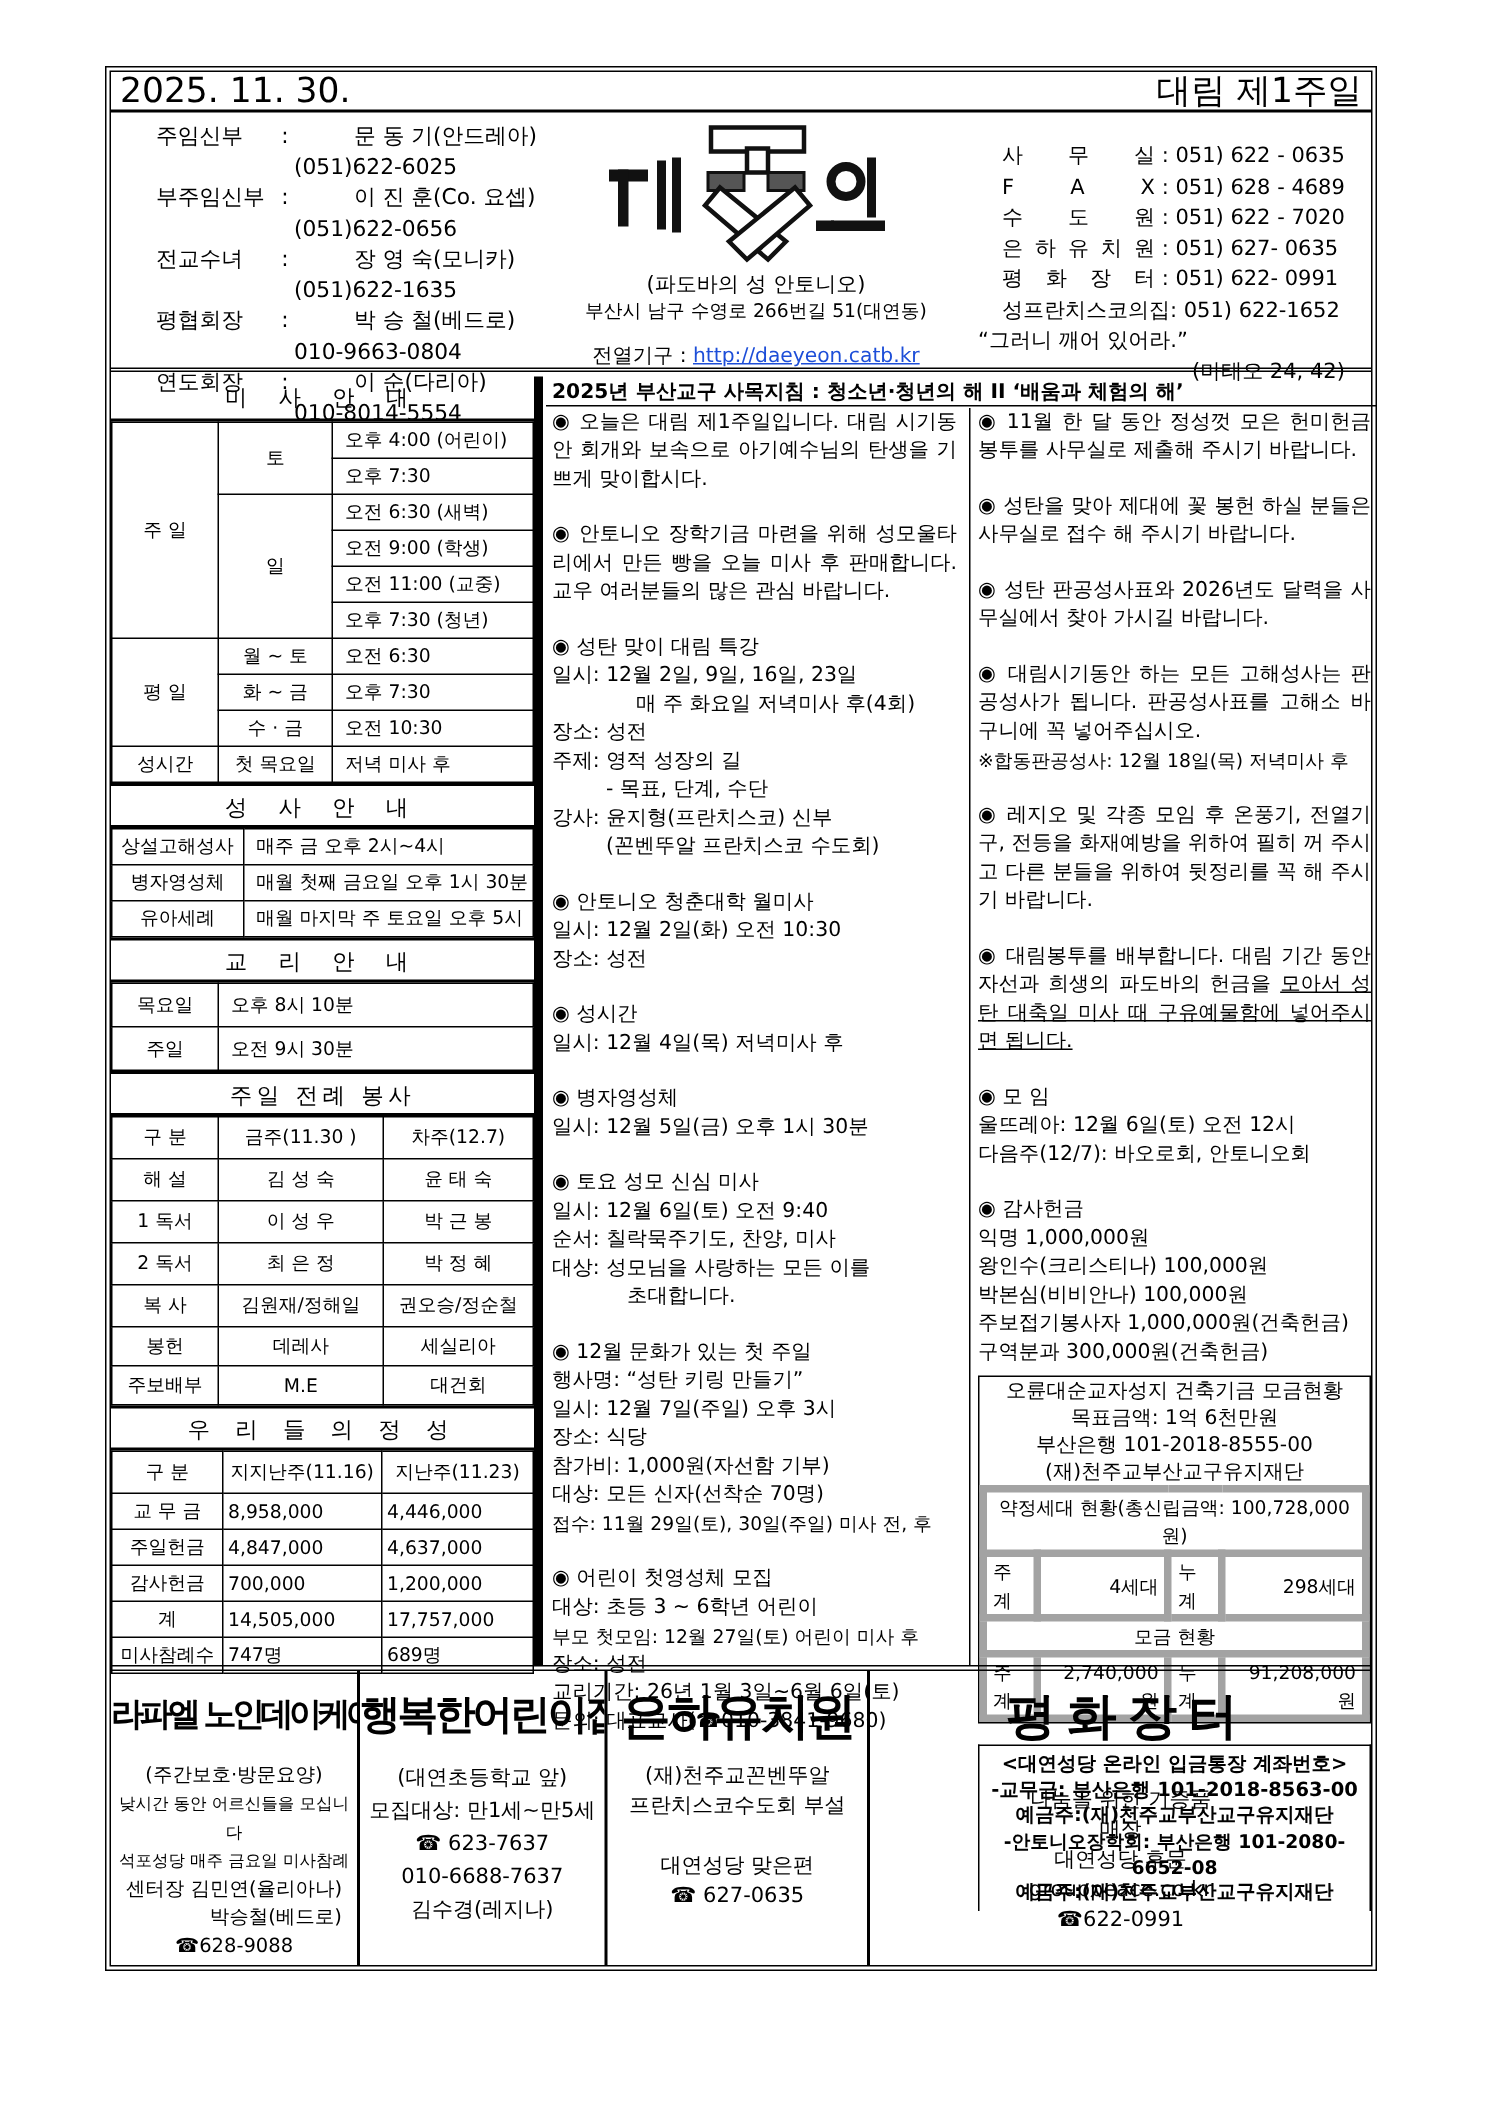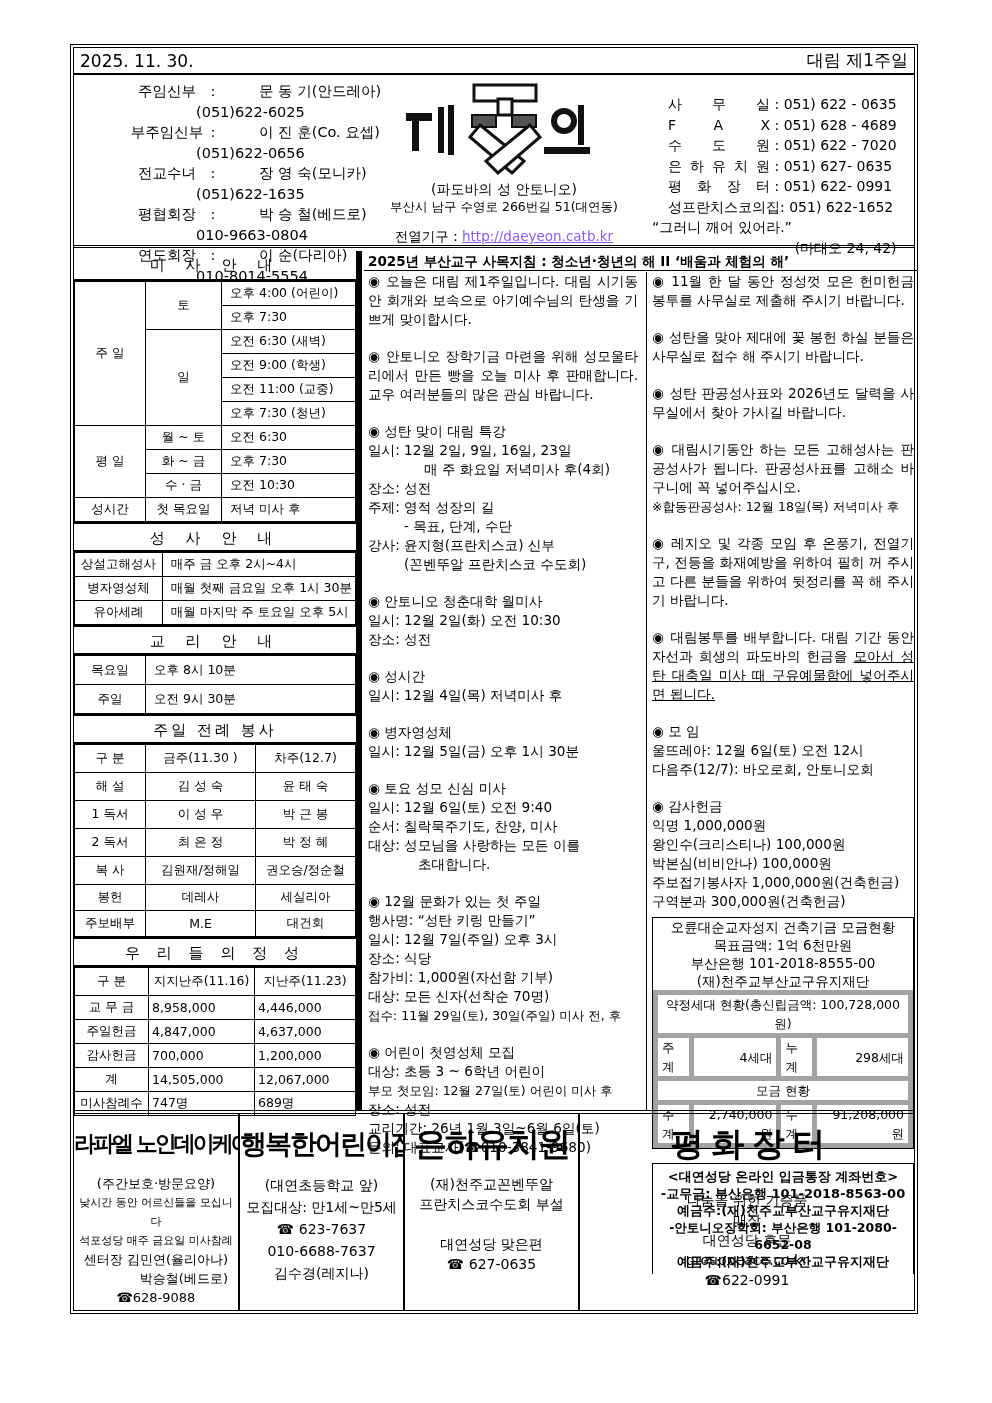--- a/index.html
+++ b/index.html
@@ -4,36 +4,36 @@
 <style>
   * { box-sizing: border-box; margin: 0; padding: 0; }
   html, body { width: 992px; height: 1403px; background: #fff; overflow: hidden; }
   body { font-family: "DejaVu Sans", "Liberation Sans", sans-serif; color: #000; position: relative; }
 
   .page { position: absolute; left: 70px; top: 44px; width: 848px; height: 1270px;
           border: 3px double #000; border-width: 4px; border-style: double; }
 
   
   .datebar { position: absolute; left: 0; top: 0; width: 100%; height: 27px; border-bottom: 2px solid #000;
-             display: flex; justify-content: space-between; align-items: center; padding: 0 6px; font-size: 17px; }
+             display: flex; justify-content: space-between; align-items: center; padding: 0 6px; font-size: 23px; }
 
   
   .mast { position: absolute; left: 0; top: 27px; width: 100%; height: 173px; border-bottom: 3px double #000; }
   .clergy { position: absolute; left: 30px; top: 6px; font-size: 14.5px; line-height: 20.5px; }
   .clergy .row { display: flex; }
-  .clergy .role { width: 80px; text-align: center; white-space: nowrap; margin-left: 23px; }
+  .clergy .role { width: 80px; text-align: left; white-space: nowrap; }
   .clergy .sep { width: 12px; text-align: center; }
   .clergy .val { white-space: nowrap; margin-left: 40px; }
   .clergy .phone { padding-left: 92px; }
   .logo { position: absolute; left: 320px; top: 6px; width: 220px; height: 100px; }
   .parish { position: absolute; left: 290px; top: 106px; width: 280px; text-align: center; }
   .parish .patron { font-size: 14px; }
   .parish .addr { font-size: 12.5px; }
   .parish .home { font-size: 13.5px; margin-top: 12px; }
-  .parish .home a { color: #8b5cf6; text-decoration: underline; }
+  .parish .home a { color: #1d4ed8; text-decoration: underline; }
   .contacts { position: absolute; left: 590px; top: 19px; font-size: 14px; line-height: 20.5px; }
   .contacts .row { display: flex; }
   .contacts .lbl { width: 106px; display: flex; justify-content: space-between; padding-left: 4px; }
   .contacts .verse { margin-left: -12px; }
   .contacts .ref { text-align: right; padding-right: 0; }
 
   
   .left { position: absolute; left: 0; top: 203px; width: 288px; height: 859px; border-right: 6px solid #000000; }
   table.g { border-collapse: collapse; width: 100%; font-size: 12.5px; }
   table.g td { border: 1px solid #000; text-align: center; height: 24px; padding: 0 3px; white-space: nowrap; }
@@ -363,21 +363,21 @@
             <td class="r">4,637,000</td>
           </tr>
       <tr>
             <td style="height:24px">감사헌금</td>
             <td class="r">700,000</td>
             <td class="r">1,200,000</td>
           </tr>
       <tr>
             <td style="height:24px">계</td>
             <td class="r">14,505,000</td>
-            <td class="r">12,067,000</td>
+            <td class="r">17,757,000</td>
           </tr>
       <tr>
             <td style="height:24px">미사참례수</td>
             <td class="r">747명</td>
             <td class="r">689명</td>
           </tr>
     </tbody>
       </table>
   </div>
 

